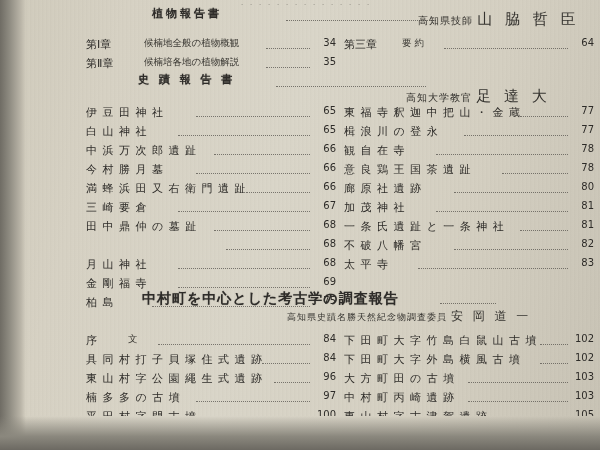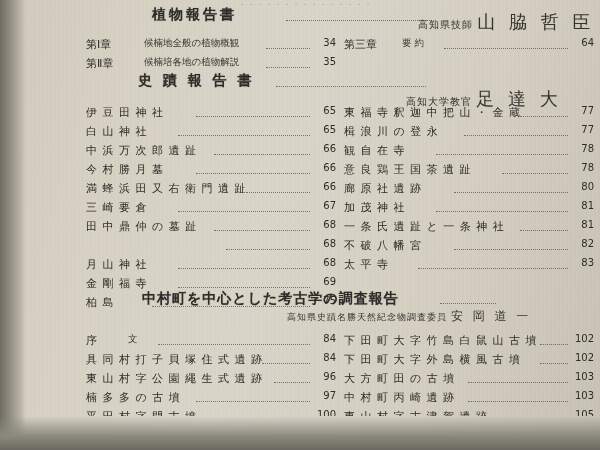--- a/index.html
+++ b/index.html
@@ -37,33 +37,33 @@
   }
 
   .section{
     position:absolute;left:0;width:574px;
   }
   
   .sec-head{
     position:relative;height:22px;
   }
   .sec-title{
-    position:absolute;font-size:14px;color:#2e2c29;letter-spacing:3px;
+    position:absolute;font-size:11px;color:#2e2c29;letter-spacing:3px;
     font-weight:600;
     text-shadow:0 0 1px rgba(60,58,54,.4);
   }
   .sec-dots{
     position:absolute;top:12px;height:1px;
     border-top:1px dotted #55524c;opacity:.75;
   }
   .sec-author{
     position:absolute;font-size:10px;color:#35332f;letter-spacing:1px;white-space:nowrap;
   }
   .sec-author .big{
-    font-size:18px;letter-spacing:4px;
+    font-size:15px;letter-spacing:4px;
   }
 
   
   .cols{position:relative;}
   .col{position:absolute;top:0;width:250px;}
   .colL{left:60px;}
   .colR{left:318px;}
   .entry{
     position:relative;height:19px;font-size:11px;color:#2d2b28;white-space:nowrap;
   }

